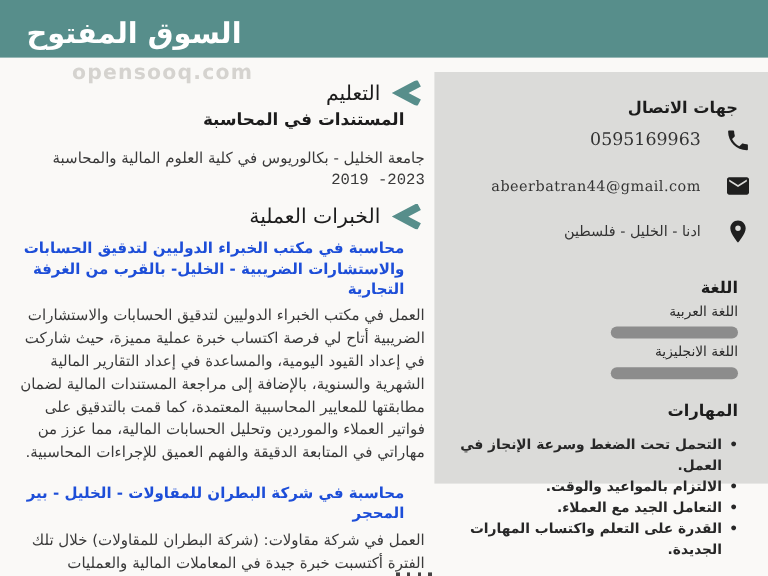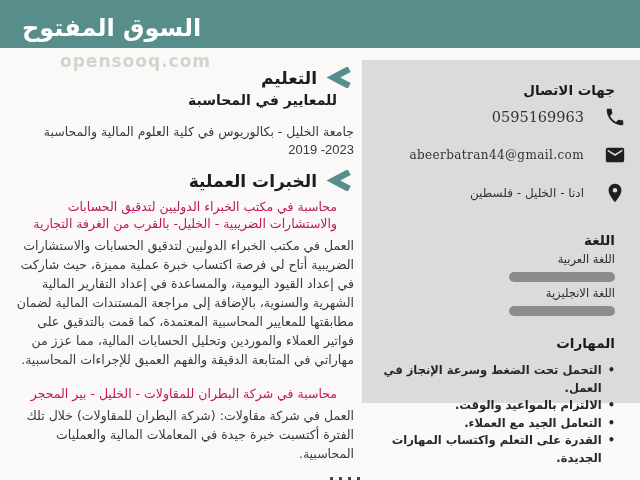--- a/index.html
+++ b/index.html
@@ -14,29 +14,29 @@
   .page{position:relative;width:640px;height:480px;background:var(--page-bg);overflow:hidden;margin:0 auto;}
 
   
   .topbar{position:absolute;left:0;top:0;width:640px;height:48px;background:var(--accent);}
   .logo{position:absolute;left:22px;top:16px;color:#ffffff;font-size:24px;font-weight:bold;line-height:1;white-space:nowrap;}
   .watermark{position:absolute;left:60px;top:51px;direction:ltr;font-size:17px;font-weight:bold;color:#cfcdc9;letter-spacing:1px;opacity:.85;}
 
   
   .main{position:absolute;left:0;top:48px;width:362px;height:432px;overflow:hidden;text-align:right;color:var(--text);}
   .sec-head{display:flex;align-items:center;gap:9px;padding-left:0;padding-right:10px;}
-  .sec-head .title{font-size:17px;font-weight:bold;color:#1c1c1c;}
+  .sec-head .title{font-size:17px;font-weight:normal;color:#1c1c1c;}
   .chev{width:26px;height:21px;flex:0 0 auto;}
   .edu-head{margin-top:19px;}
   .degree{font-size:14px;font-weight:bold;padding-right:25px;margin-top:4px;color:#1c1c1c;}
   .institution{font-size:12.5px;color:#3a3a3a;padding-right:8px;margin-top:16px;white-space:nowrap;}
-  .years{font-size:13px;color:#3a3a3a;padding-right:8px;margin-top:3px;font-family:Liberation Sans, sans-serif;}
+  .years{font-size:13px;color:#3a3a3a;padding-right:8px;margin-top:3px;font-family:Liberation Mono, monospace;}
   .years span{direction:ltr;unicode-bidi:bidi-override;display:inline-block;}
   .exp-head{margin-top:13px;}
-  .job-title{font-size:12.5px;font-weight:normal;color:#be185d;padding:0 25px 0 18px;margin-top:7px;line-height:17px;}
+  .job-title{font-size:12.5px;font-weight:bold;color:#1d4ed8;padding:0 25px 0 18px;margin-top:7px;line-height:17px;}
   .job-desc{font-size:12.5px;color:#3a3a3a;padding:0 8px 0 4px;margin-top:4px;line-height:19px;}
   .job2-title{margin-top:16px;}
   .clipped-fragment{position:absolute;bottom:0;left:330px;width:32px;height:3px;overflow:hidden;
     background:repeating-linear-gradient(90deg,#444 0 3px,transparent 3px 9px);}
 
   
   .sidebar{position:absolute;left:362px;top:60px;width:278px;height:343px;background:var(--sidebar-bg);text-align:right;color:var(--text);}
   .side-title{font-size:13.5px;font-weight:bold;color:#1c1c1c;padding-right:25px;}
   .contact-title{margin-top:22px;}
   .contact-row{display:flex;align-items:center;gap:20px;padding-right:14px;height:38px;}
@@ -69,21 +69,21 @@
   <div class="watermark">opensooq.com</div>
 
   <div class="main">
 
     <div class="sec-head edu-head">
       <svg class="chev" viewBox="0 0 28 22">
         <path d="M25 2 L8 11 L25 20" fill="none" stroke="var(--accent)" stroke-width="7"></path>
       </svg>
       <span class="title">التعليم</span>
     </div>
-    <div class="degree">للمعايير في المحاسبة</div>
+    <div class="degree">المستندات في المحاسبة</div>
     <div class="institution">جامعة الخليل - بكالوريوس في كلية العلوم المالية والمحاسبة</div>
     <div class="years"><span>2019 -2023</span></div>
 
     <div class="sec-head exp-head">
       <svg class="chev" viewBox="0 0 28 22">
         <path d="M25 2 L8 11 L25 20" fill="none" stroke="var(--accent)" stroke-width="7"></path>
       </svg>
       <span class="title">الخبرات العملية</span>
     </div>
 

